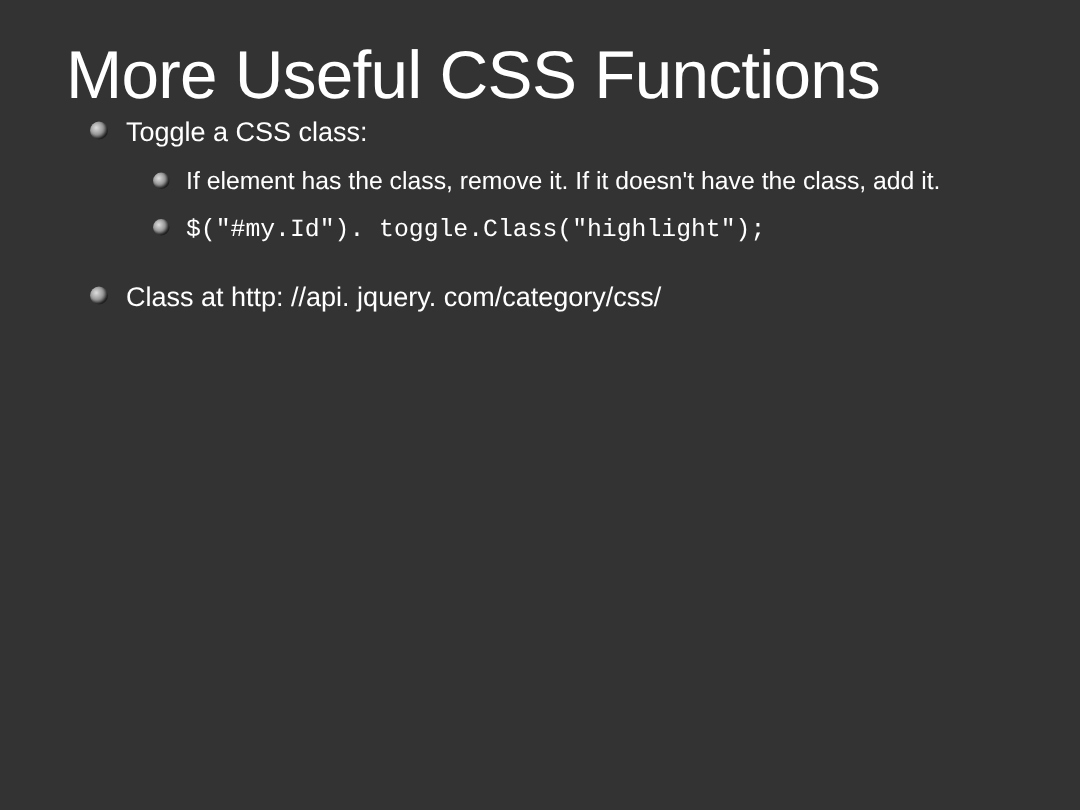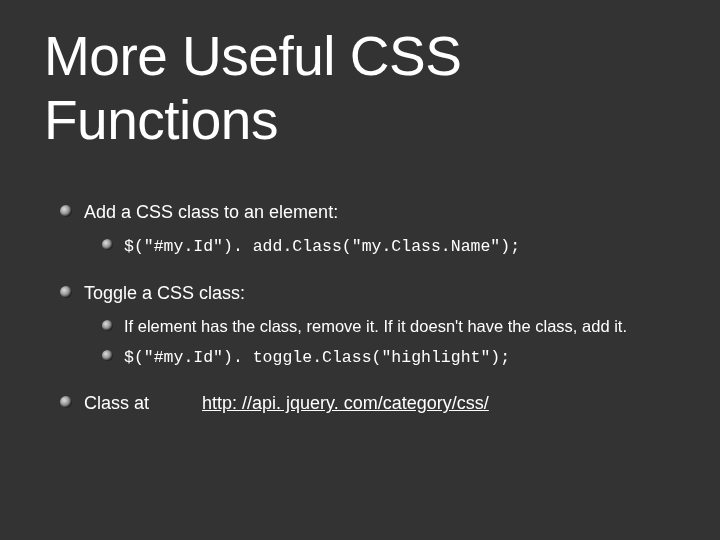--- a/index.html
+++ b/index.html
@@ -8,24 +8,23 @@
     height: 540px;
     background: #333333;
     color: #ffffff;
     font-family: Arial, Helvetica, sans-serif;
     overflow: hidden;
   }
   .slide {
     padding: 24px 44px 0 44px;
   }
   .title {
-    font-size: 55px;
+    font-size: 45px;
     font-weight: 400;
     color: #ffffff;
-    margin-bottom: 48px;
     letter-spacing: -0.5px;
   }
   ul.top {
     list-style: none;
     padding-left: 16px;
   }
   ul.top > li {
     position: relative;
     padding-left: 24px;
     margin-bottom: 22px;
@@ -64,41 +63,31 @@
     height: 11px;
     background: radial-gradient(circle at 35% 35%, #ddd 0%, #999 40%, #444 70%, #222 100%);
     border-radius: 50%;
     box-shadow: inset -1px -1px 2px rgba(0,0,0,0.6);
   }
   .code {
     font-family: "Courier New", Courier, monospace;
     font-size: 16.5px;
   }
   .link {
-    text-decoration: underline;
     color: #ffffff;
-    margin-left: 48px;
   }
 </style>
 </head>
 <body>
 
 <div class="slide">
   <h1 class="title">More Useful CSS Functions</h1>
 
   <ul class="top">
 
-    <li>
-      <span>Add a CSS class to an element:</span>
-      <ul class="sub">
-        <li>
-          <span class="code">$("#my.Id"). add.Class("my.Class.Name");</span>
-        </li>
-      </ul>
-    </li>
 
     <li>
       <span>Toggle a CSS class:</span>
       <ul class="sub">
         <li>
           <span>If element has the class, remove it. If it doesn't have the class, add it.</span>
         </li>
         <li>
           <span class="code">$("#my.Id"). toggle.Class("highlight");</span>
         </li>

